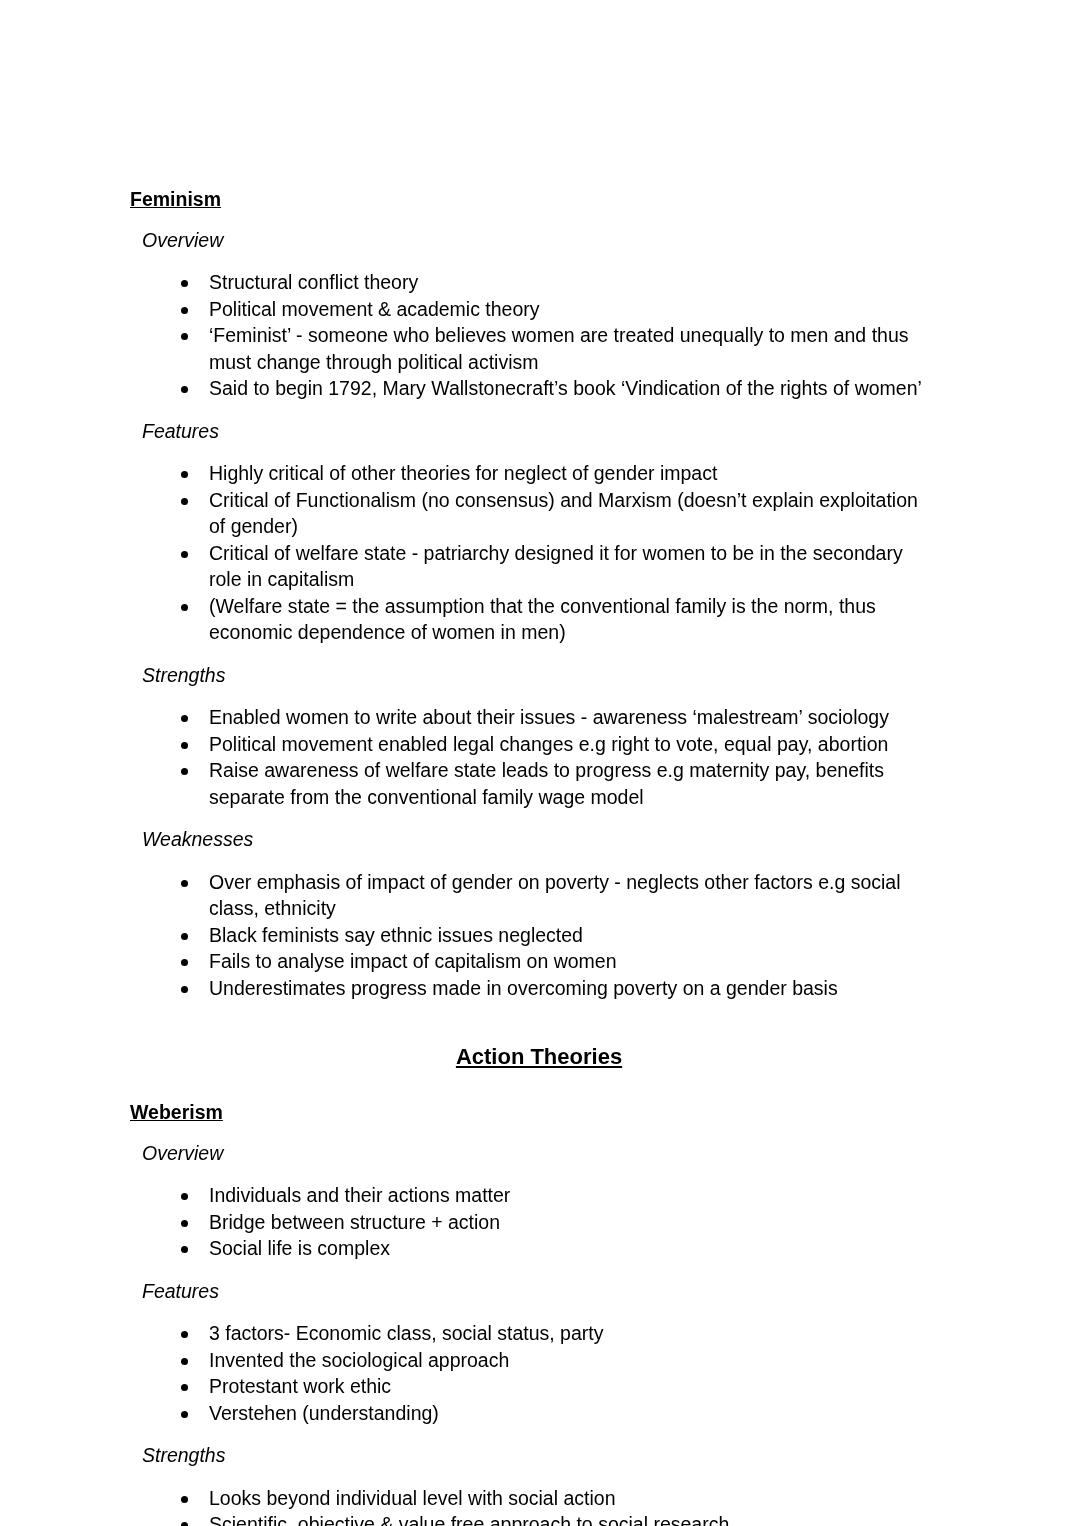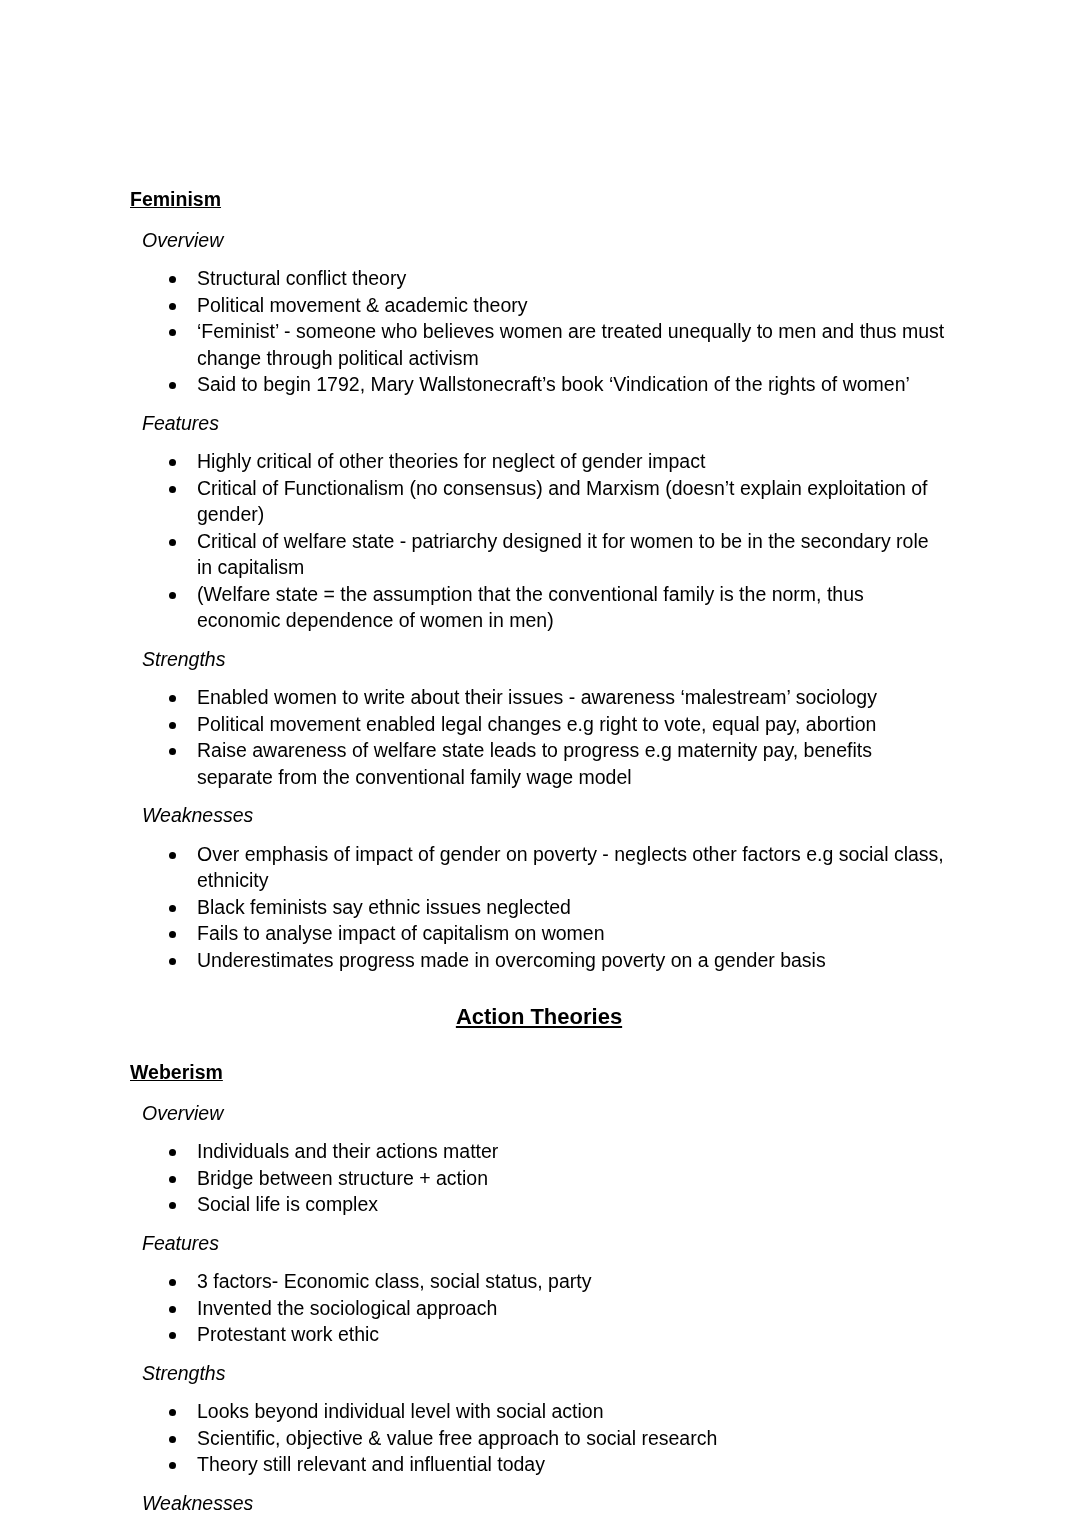--- a/index.html
+++ b/index.html
@@ -47,21 +47,21 @@
     display: inline-block;
   }
   .sub-label {
     font-size: 19.5px;
     font-style: italic;
     line-height: 26.5px;
     margin: 12px;
   }
   ul.bullets {
     list-style: none;
-    margin: 4px;
+    margin: 16px;
     padding: 0;
   }
   ul.bullets > li {
     position: relative;
     font-size: 19.5px;
     line-height: 26.5px;
     padding-left: 63px;
     margin: 0;
     text-align: left;
   }
@@ -136,20 +136,21 @@
       <li>Individuals and their actions matter</li>
       <li>Bridge between structure + action</li>
       <li>Social life is complex</li>
     </ul>
 
     <div class="sub-label">Features</div>
     <ul class="bullets">
       <li>3 factors- Economic class, social status, party</li>
       <li>Invented the sociological approach</li>
       <li>Protestant work ethic</li>
+      <li>Verstehen (understanding)</li>
     </ul>
 
     <div class="sub-label">Strengths</div>
     <ul class="bullets">
       <li>Looks beyond individual level with social action</li>
       <li>Scientific, objective &amp; value free approach to social research</li>
       <li>Theory still relevant and influential today</li>
     </ul>
 
     <div class="sub-label">Weaknesses</div>

